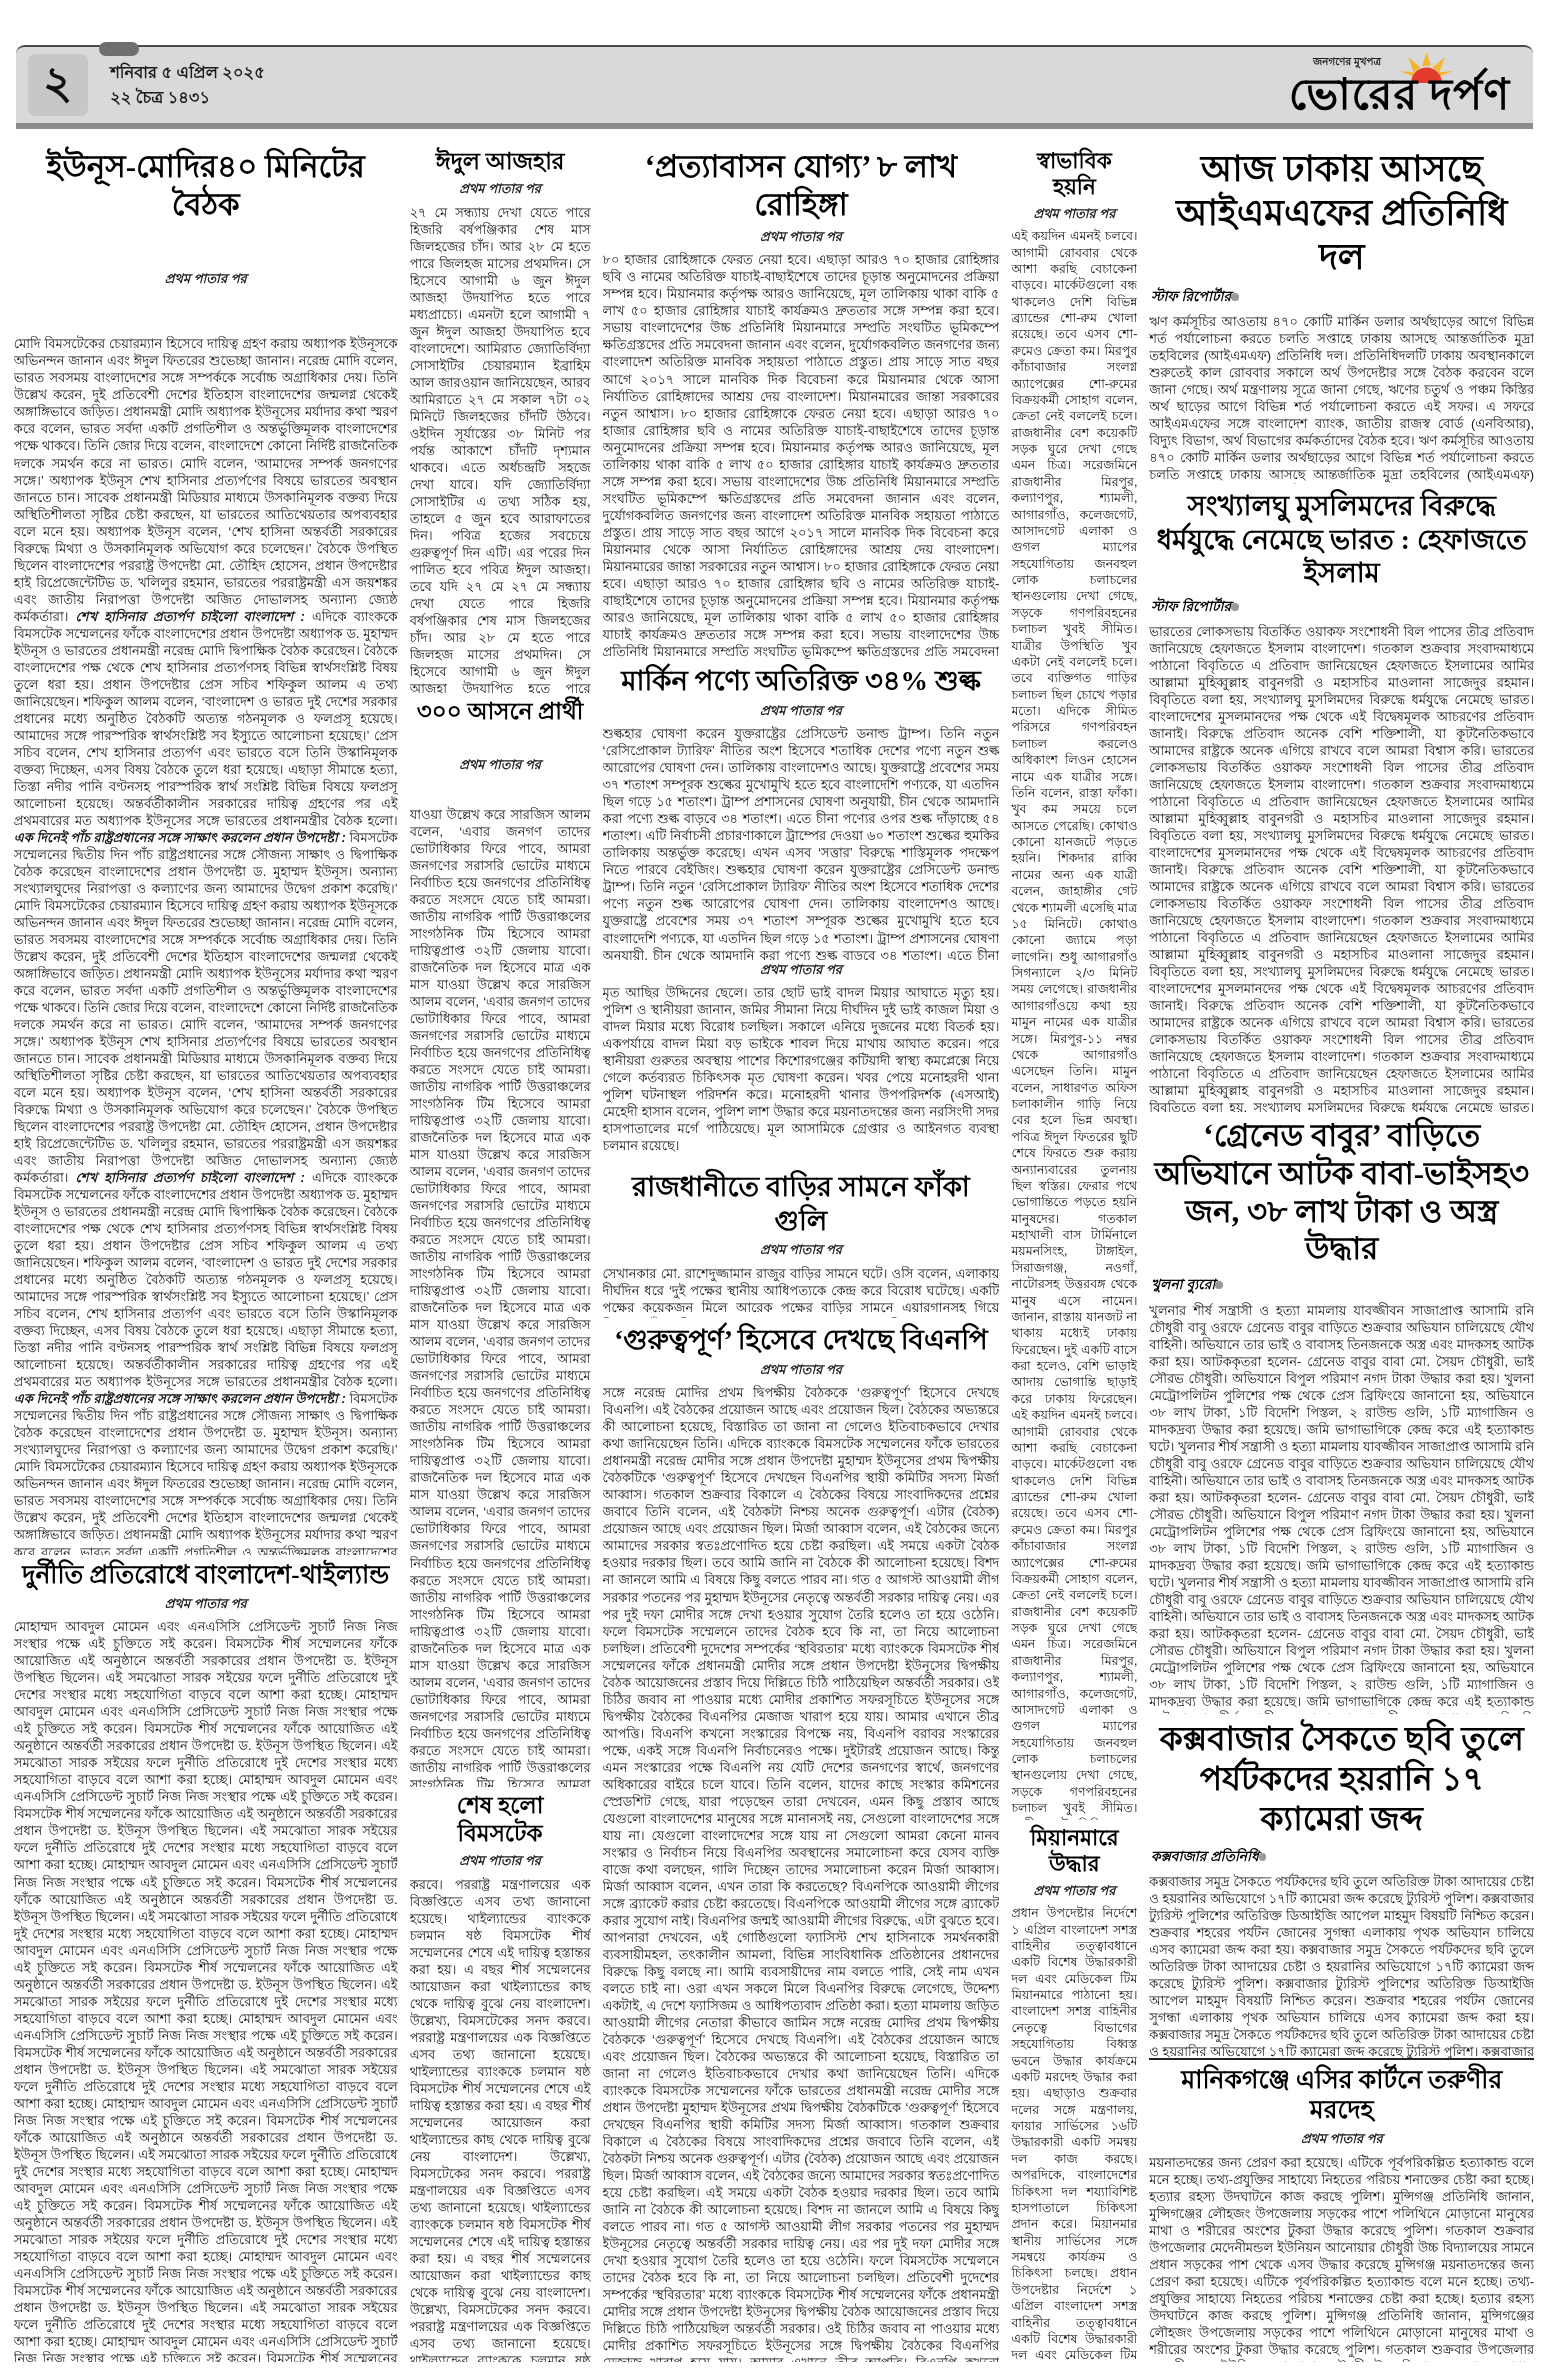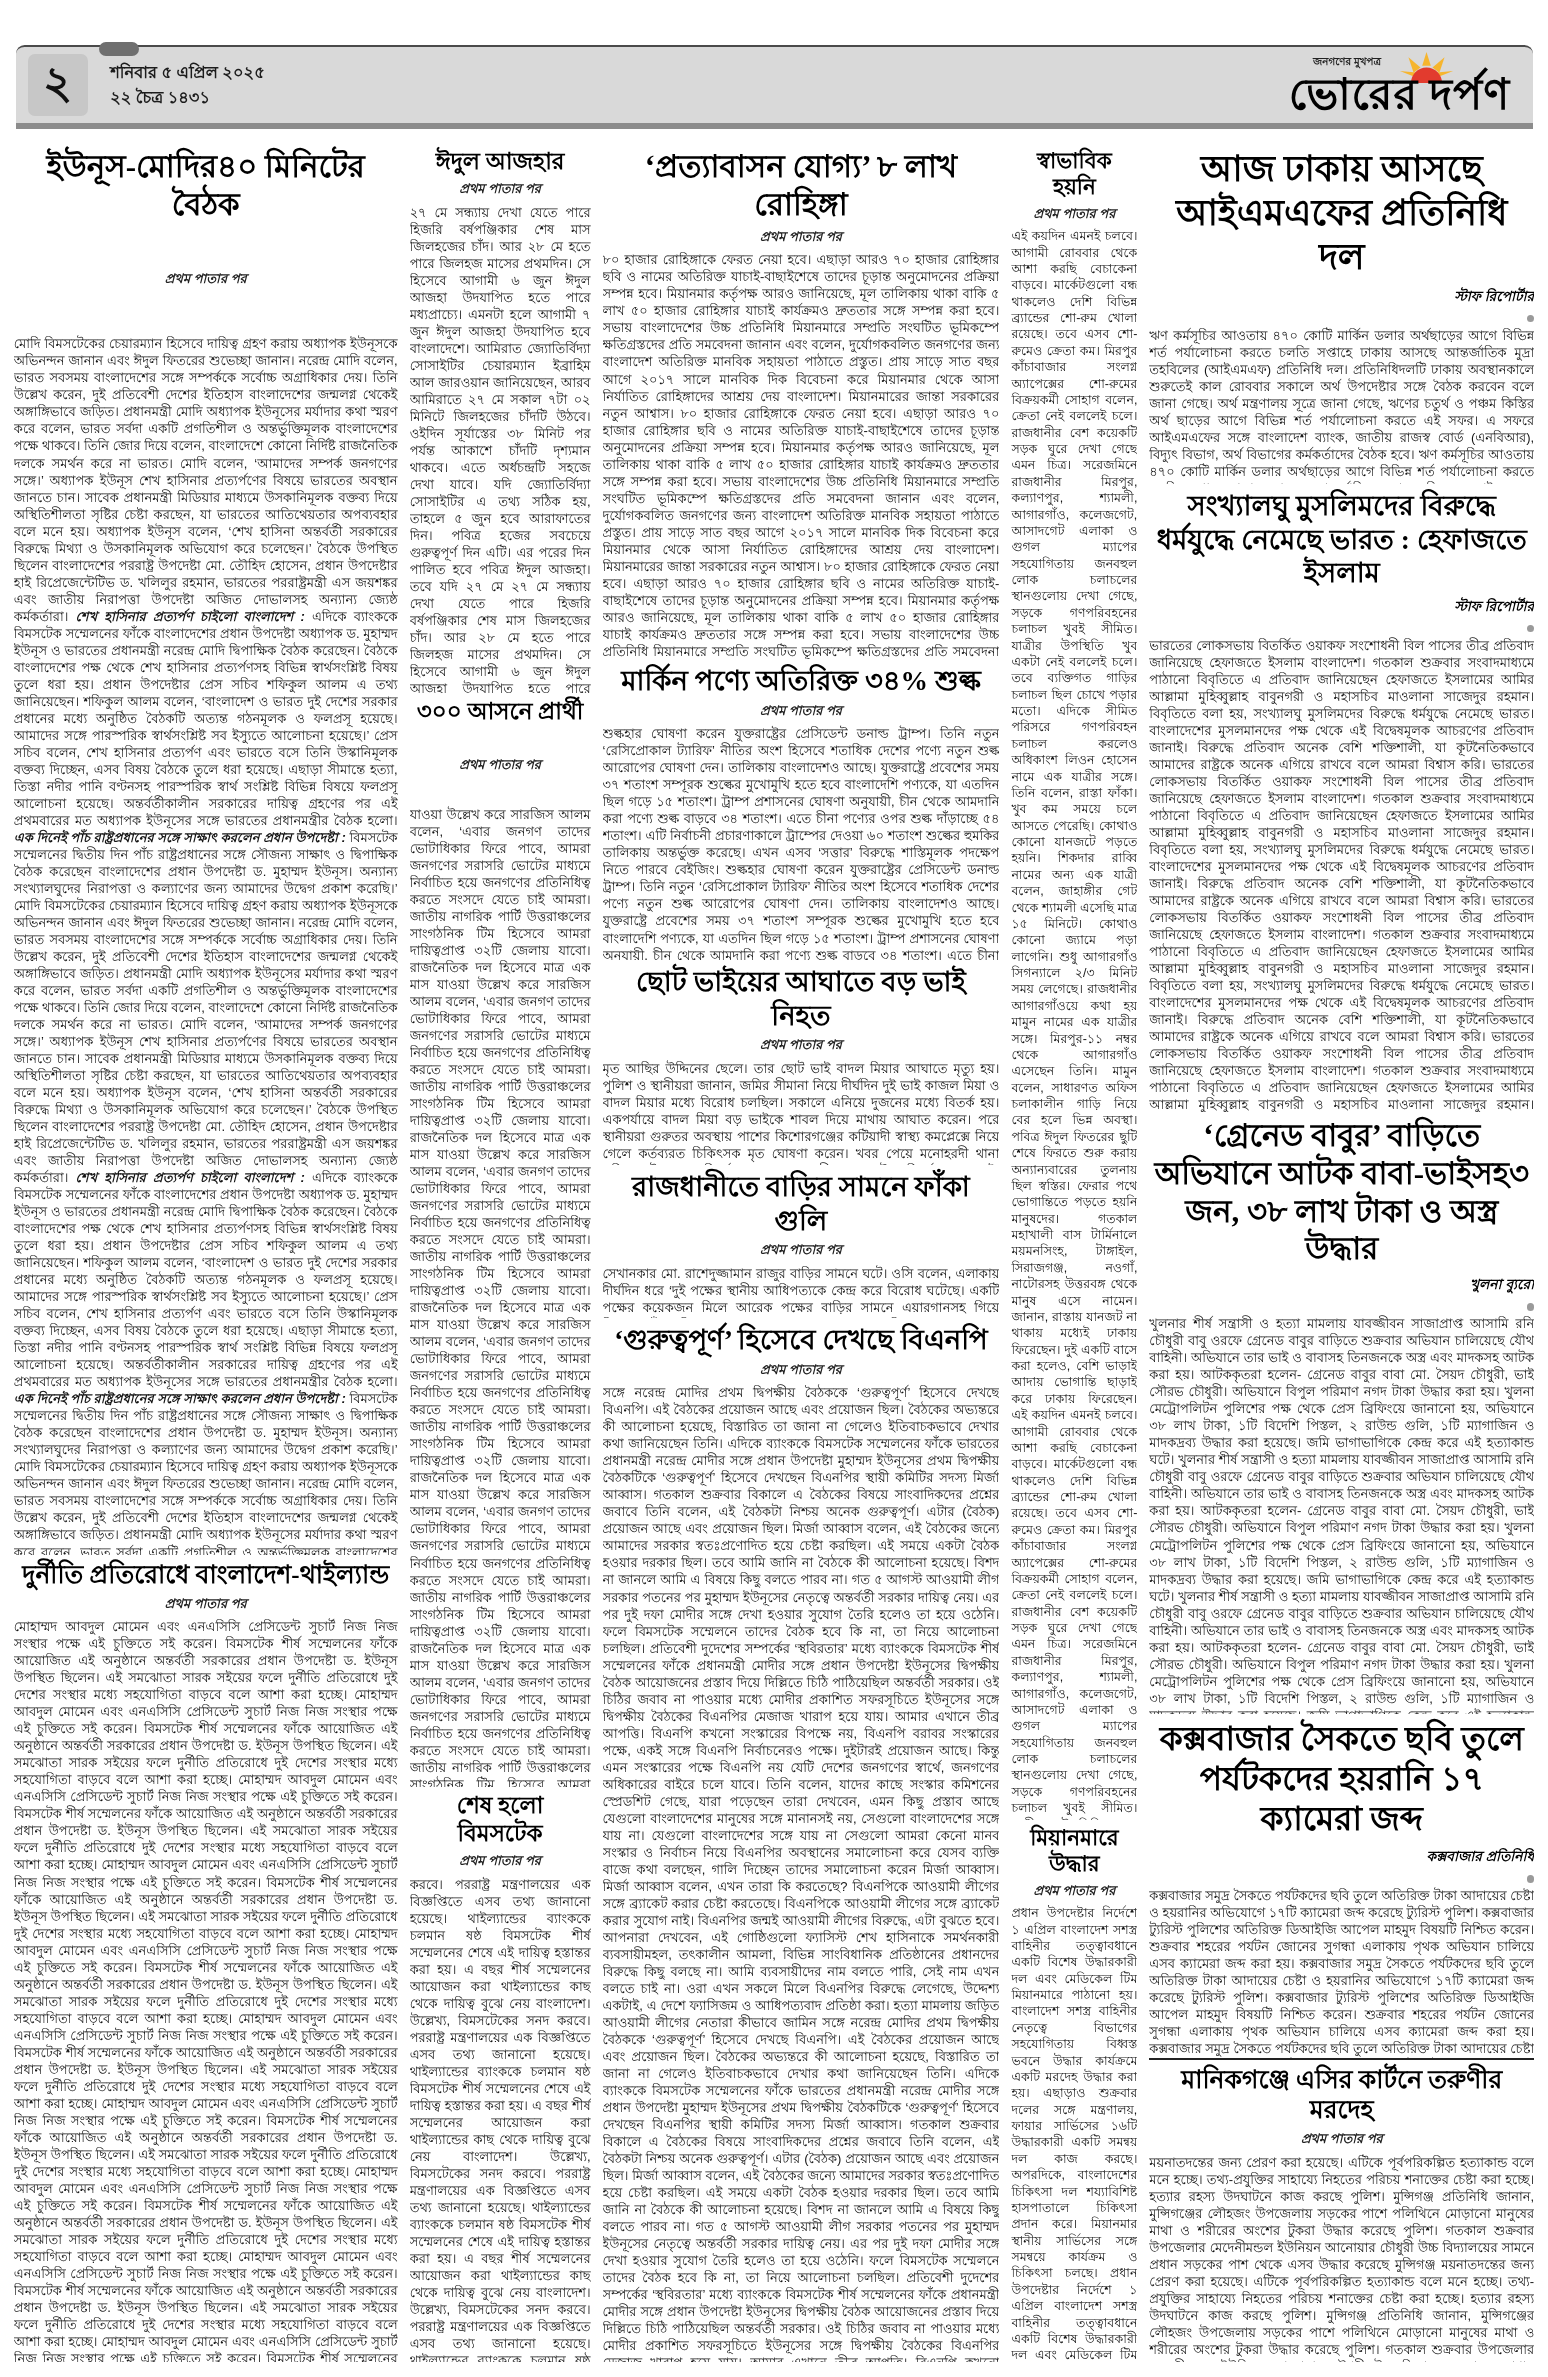--- a/index.html
+++ b/index.html
@@ -50,21 +50,21 @@
   .h-lg{font-size:31px;}
   .h-md{font-size:27.5px;}
   .h-sm{font-size:25px;}
   .h-xs{font-size:23px;}
   .h-xxs{font-size:21.5px;}
   .continuation{
     text-align:center;font-style:italic;font-size:13px;font-weight:600;margin-bottom:3.4px;color:#222;
   }
   .byline{
     font-size:13.8px;font-weight:800;font-style:italic;margin:1.7px 0 4.3px 1.7px;color:#000;
-    display:flex;align-items:flex-end;gap:6px;flex-direction:column;
+    display:flex;align-items:center;
   }
   .byline .dot{width:7.7px;height:7.7px;border-radius:50%;background:#9a9a9a;display:inline-block;}
   .body{
     flex:1 1 auto;overflow:hidden;text-align:justify;font-size:13px;line-height:1.31;color:#141414;
     word-break:break-word;
   }
   .col-d .body{font-size:12.5px;}
   .col-b .body{font-size:13px;}
   .inline-subhead{font-weight:800;font-style:italic;}
 </style>
@@ -134,21 +134,20 @@
           <h2 class="headline h-lg">‘প্রত্যাবাসন যোগ্য’ ৮ লাখ রোহিঙ্গা</h2>
           <div class="continuation">প্রথম পাতার পর</div>
           <div class="body">৮০ হাজার রোহিঙ্গাকে ফেরত নেয়া হবে। এছাড়া আরও ৭০ হাজার রোহিঙ্গার ছবি ও নামের অতিরিক্ত যাচাই-বাছাইশেষে তাদের চূড়ান্ত অনুমোদনের প্রক্রিয়া সম্পন্ন হবে। মিয়ানমার কর্তৃপক্ষ আরও জানিয়েছে, মূল তালিকায় থাকা বাকি ৫ লাখ ৫০ হাজার রোহিঙ্গার যাচাই কার্যক্রমও দ্রুততার সঙ্গে সম্পন্ন করা হবে। সভায় বাংলাদেশের উচ্চ প্রতিনিধি মিয়ানমারে সম্প্রতি সংঘটিত ভূমিকম্পে ক্ষতিগ্রস্তদের প্রতি সমবেদনা জানান এবং বলেন, দুর্যোগকবলিত জনগণের জন্য বাংলাদেশ অতিরিক্ত মানবিক সহায়তা পাঠাতে প্রস্তুত। প্রায় সাড়ে সাত বছর আগে ২০১৭ সালে মানবিক দিক বিবেচনা করে মিয়ানমার থেকে আসা নির্যাতিত রোহিঙ্গাদের আশ্রয় দেয় বাংলাদেশ। মিয়ানমারের জান্তা সরকারের নতুন আশ্বাস।  ৮০ হাজার রোহিঙ্গাকে ফেরত নেয়া হবে। এছাড়া আরও ৭০ হাজার রোহিঙ্গার ছবি ও নামের অতিরিক্ত যাচাই-বাছাইশেষে তাদের চূড়ান্ত অনুমোদনের প্রক্রিয়া সম্পন্ন হবে। মিয়ানমার কর্তৃপক্ষ আরও জানিয়েছে, মূল তালিকায় থাকা বাকি ৫ লাখ ৫০ হাজার রোহিঙ্গার যাচাই কার্যক্রমও দ্রুততার সঙ্গে সম্পন্ন করা হবে। সভায় বাংলাদেশের উচ্চ প্রতিনিধি মিয়ানমারে সম্প্রতি সংঘটিত ভূমিকম্পে ক্ষতিগ্রস্তদের প্রতি সমবেদনা জানান এবং বলেন, দুর্যোগকবলিত জনগণের জন্য বাংলাদেশ অতিরিক্ত মানবিক সহায়তা পাঠাতে প্রস্তুত। প্রায় সাড়ে সাত বছর আগে ২০১৭ সালে মানবিক দিক বিবেচনা করে মিয়ানমার থেকে আসা নির্যাতিত রোহিঙ্গাদের আশ্রয় দেয় বাংলাদেশ। মিয়ানমারের জান্তা সরকারের নতুন আশ্বাস।  ৮০ হাজার রোহিঙ্গাকে ফেরত নেয়া হবে। এছাড়া আরও ৭০ হাজার রোহিঙ্গার ছবি ও নামের অতিরিক্ত যাচাই-বাছাইশেষে তাদের চূড়ান্ত অনুমোদনের প্রক্রিয়া সম্পন্ন হবে। মিয়ানমার কর্তৃপক্ষ আরও জানিয়েছে, মূল তালিকায় থাকা বাকি ৫ লাখ ৫০ হাজার রোহিঙ্গার যাচাই কার্যক্রমও দ্রুততার সঙ্গে সম্পন্ন করা হবে। সভায় বাংলাদেশের উচ্চ প্রতিনিধি মিয়ানমারে সম্প্রতি সংঘটিত ভূমিকম্পে ক্ষতিগ্রস্তদের প্রতি সমবেদনা জানান এবং বলেন, দুর্যোগকবলিত জনগণের জন্য বাংলাদেশ অতিরিক্ত মানবিক সহায়তা পাঠাতে প্রস্তুত। প্রায় সাড়ে সাত বছর আগে ২০১৭ সালে মানবিক দিক বিবেচনা করে মিয়ানমার থেকে আসা নির্যাতিত রোহিঙ্গাদের আশ্রয় দেয় বাংলাদেশ। মিয়ানমারের জান্তা সরকারের নতুন আশ্বাস। </div>
         </article>
         <article style="height: 301px;">
           <h2 class="headline h-md">মার্কিন পণ্যে অতিরিক্ত ৩৪% শুল্ক</h2>
           <div class="continuation">প্রথম পাতার পর</div>
           <div class="body">শুল্কহার ঘোষণা করেন যুক্তরাষ্ট্রের প্রেসিডেন্ট ডনাল্ড ট্রাম্প। তিনি নতুন ‘রেসিপ্রোকাল ট্যারিফ’ নীতির অংশ হিসেবে শতাধিক দেশের পণ্যে নতুন শুল্ক আরোপের ঘোষণা দেন। তালিকায় বাংলাদেশও আছে। যুক্তরাষ্ট্রে প্রবেশের সময় ৩৭ শতাংশ সম্পূরক শুল্কের মুখোমুখি হতে হবে বাংলাদেশি পণ্যকে, যা এতদিন ছিল গড়ে ১৫ শতাংশ। ট্রাম্প প্রশাসনের ঘোষণা অনুযায়ী, চীন থেকে আমদানি করা পণ্যে শুল্ক বাড়বে ৩৪ শতাংশ। এতে চীনা পণ্যের ওপর শুল্ক দাঁড়াচ্ছে ৫৪ শতাংশ। এটি নির্বাচনী প্রচারণাকালে ট্রাম্পের দেওয়া ৬০ শতাংশ শুল্কের হুমকির তালিকায় অন্তর্ভুক্ত করেছে। এখন এসব ‘সত্তার’ বিরুদ্ধে শাস্তিমূলক পদক্ষেপ নিতে পারবে বেইজিং।  শুল্কহার ঘোষণা করেন যুক্তরাষ্ট্রের প্রেসিডেন্ট ডনাল্ড ট্রাম্প। তিনি নতুন ‘রেসিপ্রোকাল ট্যারিফ’ নীতির অংশ হিসেবে শতাধিক দেশের পণ্যে নতুন শুল্ক আরোপের ঘোষণা দেন। তালিকায় বাংলাদেশও আছে। যুক্তরাষ্ট্রে প্রবেশের সময় ৩৭ শতাংশ সম্পূরক শুল্কের মুখোমুখি হতে হবে বাংলাদেশি পণ্যকে, যা এতদিন ছিল গড়ে ১৫ শতাংশ। ট্রাম্প প্রশাসনের ঘোষণা অনুযায়ী, চীন থেকে আমদানি করা পণ্যে শুল্ক বাড়বে ৩৪ শতাংশ। এতে চীনা পণ্যের ওপর শুল্ক দাঁড়াচ্ছে ৫৪ শতাংশ। এটি নির্বাচনী প্রচারণাকালে ট্রাম্পের দেওয়া ৬০ শতাংশ শুল্কের হুমকির তালিকায় অন্তর্ভুক্ত করেছে। এখন এসব ‘সত্তার’ বিরুদ্ধে শাস্তিমূলক পদক্ষেপ নিতে পারবে বেইজিং। </div>
         </article>
         <article style="height: 205px;">
-          <h2 class="headline h-md">ছোট ভাইয়ের আঘাতে বড় ভাই নিহত</h2>
           <div class="continuation">প্রথম পাতার পর</div>
           <div class="body">মৃত আছির উদ্দিনের ছেলে। তার ছোট ভাই বাদল মিয়ার আঘাতে মৃত্যু হয়। পুলিশ ও স্থানীয়রা জানান, জমির সীমানা নিয়ে দীর্ঘদিন দুই ভাই কাজল মিয়া ও বাদল মিয়ার মধ্যে বিরোধ চলছিল। সকালে এনিয়ে দুজনের মধ্যে বিতর্ক হয়। একপর্যায়ে বাদল মিয়া বড় ভাইকে শাবল দিয়ে মাথায় আঘাত করেন। পরে স্থানীয়রা গুরুতর অবস্থায় পাশের কিশোরগঞ্জের কটিয়াদী স্বাস্থ্য কমপ্লেক্সে নিয়ে গেলে কর্তব্যরত চিকিৎসক মৃত ঘোষণা করেন। খবর পেয়ে মনোহরদী থানা পুলিশ ঘটনাস্থল পরিদর্শন করে। মনোহরদী থানার উপপরিদর্শক (এসআই) মেহেদী হাসান বলেন, পুলিশ লাশ উদ্ধার করে ময়নাতদন্তের জন্য নরসিংদী সদর হাসপাতালের মর্গে পাঠিয়েছে। মূল আসামিকে গ্রেপ্তার ও আইনগত ব্যবস্থা চলমান রয়েছে। </div>
         </article>
         <article style="height: 153px;">
           <h2 class="headline h-md">রাজধানীতে বাড়ির সামনে ফাঁকা গুলি</h2>
           <div class="continuation">প্রথম পাতার পর</div>
           <div class="body">সেখানকার মো. রাশেদুজ্জামান রাজুর বাড়ির সামনে ঘটে। ওসি বলেন, এলাকায় দীর্ঘদিন ধরে ‘দুই পক্ষের স্থানীয় আধিপত্যকে কেন্দ্র করে বিরোধ ঘটেছে। একটি পক্ষের কয়েকজন মিলে আরেক পক্ষের বাড়ির সামনে এয়ারগানসহ গিয়ে চিৎকার চেঁচামেচি করেছে। পরে আশেপাশের লোকজন এগিয়ে এলে তারা চলে যায়। ওসি মাজহারুল জানান, এই ঘটনায় একটি মামলা হয়েছে। পুলিশ এয়ারগান উদ্ধার করেছে। জড়িতদের গ্রেপ্তারের চেষ্টা চলছে। </div>
         </article>
         <article style="height: 1046px;">
           <h2 class="headline h-md">‘গুরুত্বপূর্ণ’ হিসেবে দেখছে বিএনপি</h2>

